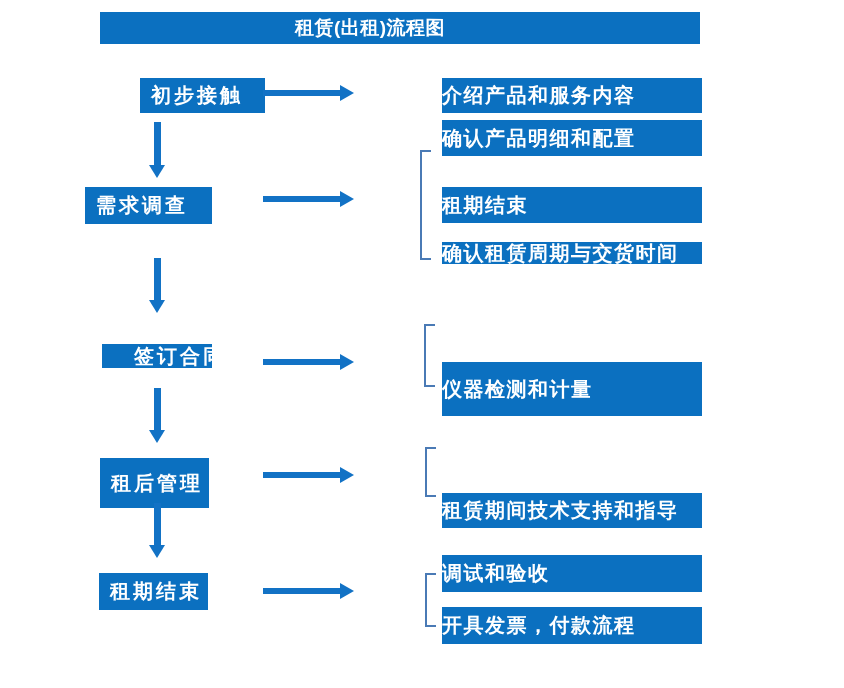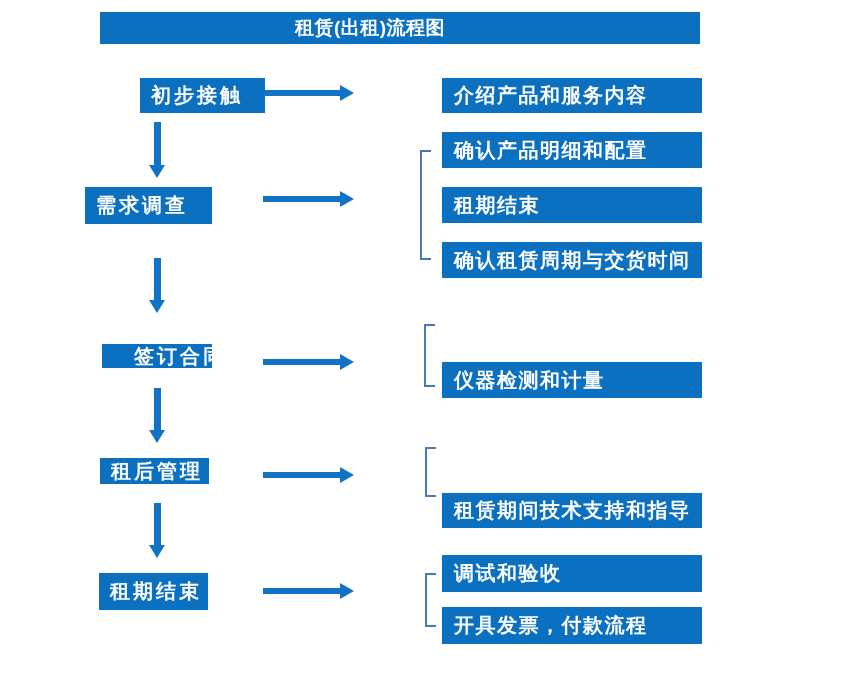--- a/index.html
+++ b/index.html
@@ -26,21 +26,21 @@
   .step-box{
     position:absolute;background:var(--primary);color:var(--box-text);
     font-size:20px;font-weight:bold;letter-spacing:3px;
     display:flex;align-items:center;padding-left:11px;
     white-space:nowrap;overflow:hidden;
   }
   .detail-box{
     position:absolute;left:442px;width:260px;
     background:var(--primary);color:var(--box-text);
     font-size:20px;font-weight:bold;letter-spacing:1.5px;
-    display:flex;align-items:center;padding-left:12px;
+    display:flex;align-items:center;
     white-space:nowrap;overflow:hidden;
   }
   .h-arrow-shaft{position:absolute;left:263px;width:78px;height:6px;background:var(--arrow);}
   .h-arrow-head{
     position:absolute;left:340px;width:0;height:0;
     border-top:8px solid transparent;border-bottom:8px solid transparent;
     border-left:14px solid var(--arrow);
   }
   .v-arrow-shaft{position:absolute;left:154px;width:7px;background:var(--arrow);}
   .v-arrow-head{
@@ -58,21 +58,21 @@
 </head>
 <body>
 
 <div class="canvas">
 
   <div class="title-bar">租赁(出租)流程图</div>
 
   <div class="step-box" style="left:100px;top:78px;width:125px;height:35px;margin-left:40px;">初步接触</div>
   <div class="step-box" style="left:85px;top:187px;width:127px;height:37px;">需求调查</div>
   <div class="step-box" style="left:102px;top:344px;width:110px;height:24px;padding-left:32px;">签订合同</div>
-  <div class="step-box" style="left:100px;top:458px;width:109px;height:26px;">租后管理</div>
+  <div class="step-box" style="left:100px;top:458px;width:109px;height:50px;">租后管理</div>
   <div class="step-box" style="left:99px;top:573px;width:109px;height:37px;">租期结束</div>
 
   <div>
     <div class="v-arrow-shaft" style="top:122px;height:43px;"></div>
     <div class="v-arrow-head" style="top:165px;"></div>
   </div>
   <div>
     <div class="v-arrow-shaft" style="top:258px;height:42px;"></div>
     <div class="v-arrow-head" style="top:300px;"></div>
   </div>
@@ -106,24 +106,24 @@
     <div class="h-arrow-head" style="top:583px;"></div>
   </div>
 
   <div class="bracket" style="left:420px;top:150px;height:110px;"></div>
   <div class="bracket" style="left:424px;top:324px;height:63px;"></div>
   <div class="bracket" style="left:425px;top:447px;height:50px;"></div>
   <div class="bracket" style="left:425px;top:573px;height:54px;"></div>
 
   <div class="detail-box" style="top:78px;height:35px;">介绍产品和服务内容</div>
 
-  <div class="detail-box" style="top:132px;height:36px;">确认产品明细和配置</div>
+  <div class="detail-box" style="top:120px;height:36px;">确认产品明细和配置</div>
   <div class="detail-box" style="top:187px;height:36px;">租期结束</div>
-  <div class="detail-box" style="top:242px;height:36px;">确认租赁周期与交货时间</div>
+  <div class="detail-box" style="top:242px;height:22px;">确认租赁周期与交货时间</div>
 
-  <div class="detail-box" style="top:362px;height:36px;">仪器检测和计量</div>
+  <div class="detail-box" style="top:362px;height:54px;">仪器检测和计量</div>
 
   <div class="detail-box" style="top:493px;height:35px;">租赁期间技术支持和指导</div>
 
   <div class="detail-box" style="top:555px;height:37px;">调试和验收</div>
   <div class="detail-box" style="top:607px;height:37px;">开具发票，付款流程</div>
 
 </div>
 
 </body></html>

